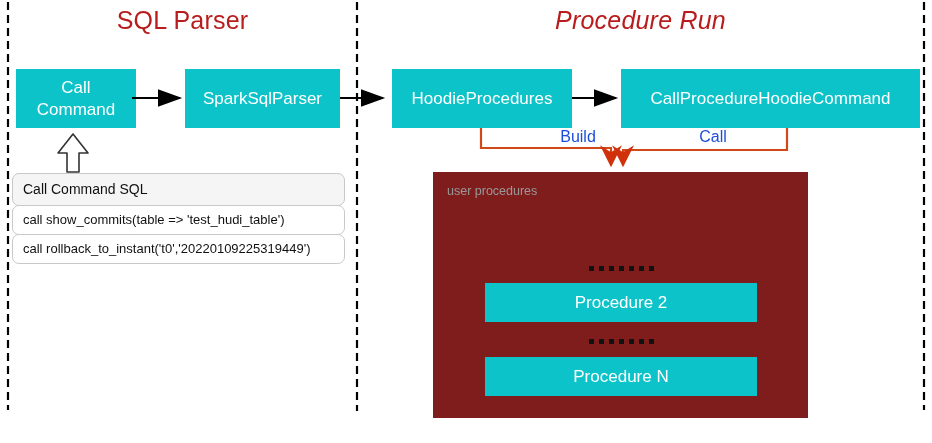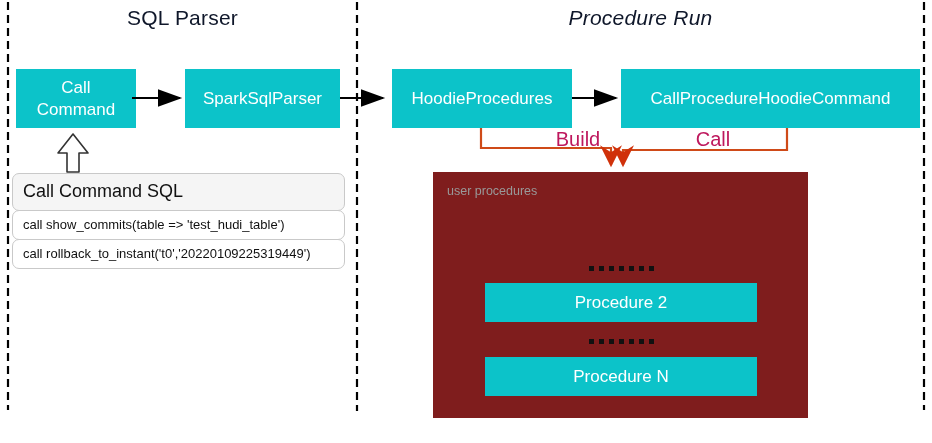--- a/index.html
+++ b/index.html
@@ -19,22 +19,22 @@
     position: absolute;
     left: 0; top: 0;
     width: 932px; height: 443px;
     pointer-events: none;
     z-index: 3;
   }
   .section-title {
     position: absolute;
     top: 6px;
     text-align: center;
-    font-size: 21px;
-    color: #0f172a;
+    font-size: 25px;
+    color: #b91c1c;
     letter-spacing: 0.2px;
     z-index: 2;
   }
   #title-sql-parser { left: 8px; width: 349px; }
   #title-procedure-run { left: 357px; width: 567px; font-style: italic; }
 
   .node {
     position: absolute;
     background: #0cc3c9;
     color: #ffffff;
@@ -49,43 +49,43 @@
   #node-call-command   { left: 16px;  top: 69px; width: 120px; height: 59px; padding: 0 18px; box-sizing: border-box; }
   #node-sparksqlparser { left: 185px; top: 69px; width: 155px; height: 59px; }
   #node-hoodieprocedures { left: 392px; top: 69px; width: 180px; height: 59px; }
   #node-callprocedurehoodiecommand { left: 621px; top: 69px; width: 299px; height: 59px; }
 
   .edge-label {
     position: absolute;
     top: 128px;
     width: 80px;
     text-align: center;
-    font-size: 20px;
-    color: #be185d;
+    font-size: 16px;
+    color: #1d4ed8;
     z-index: 4;
     background: transparent;
   }
   #label-build { left: 538px; }
   #label-call  { left: 673px; }
 
   
   .sql-panel { position: absolute; left: 12px; top: 173px; width: 333px; z-index: 2; }
   .sql-cell {
     box-sizing: border-box;
     width: 333px;
     border: 1px solid #c9c9c9;
     border-radius: 7px;
     background: #ffffff;
     color: #111111;
     padding: 6px 10px 7px 10px;
   }
   .sql-cell + .sql-cell { margin-top: -1px; }
   .sql-head {
     background: #f5f5f5;
-    font-size: 18px;
+    font-size: 14px;
     padding: 7px 10px 8px 10px;
   }
   .sql-row { font-size: 13px; }
 
   
   #user-procedures {
     position: absolute;
     left: 433px; top: 172px;
     width: 375px; height: 246px;
     background: #7f1d1d;

